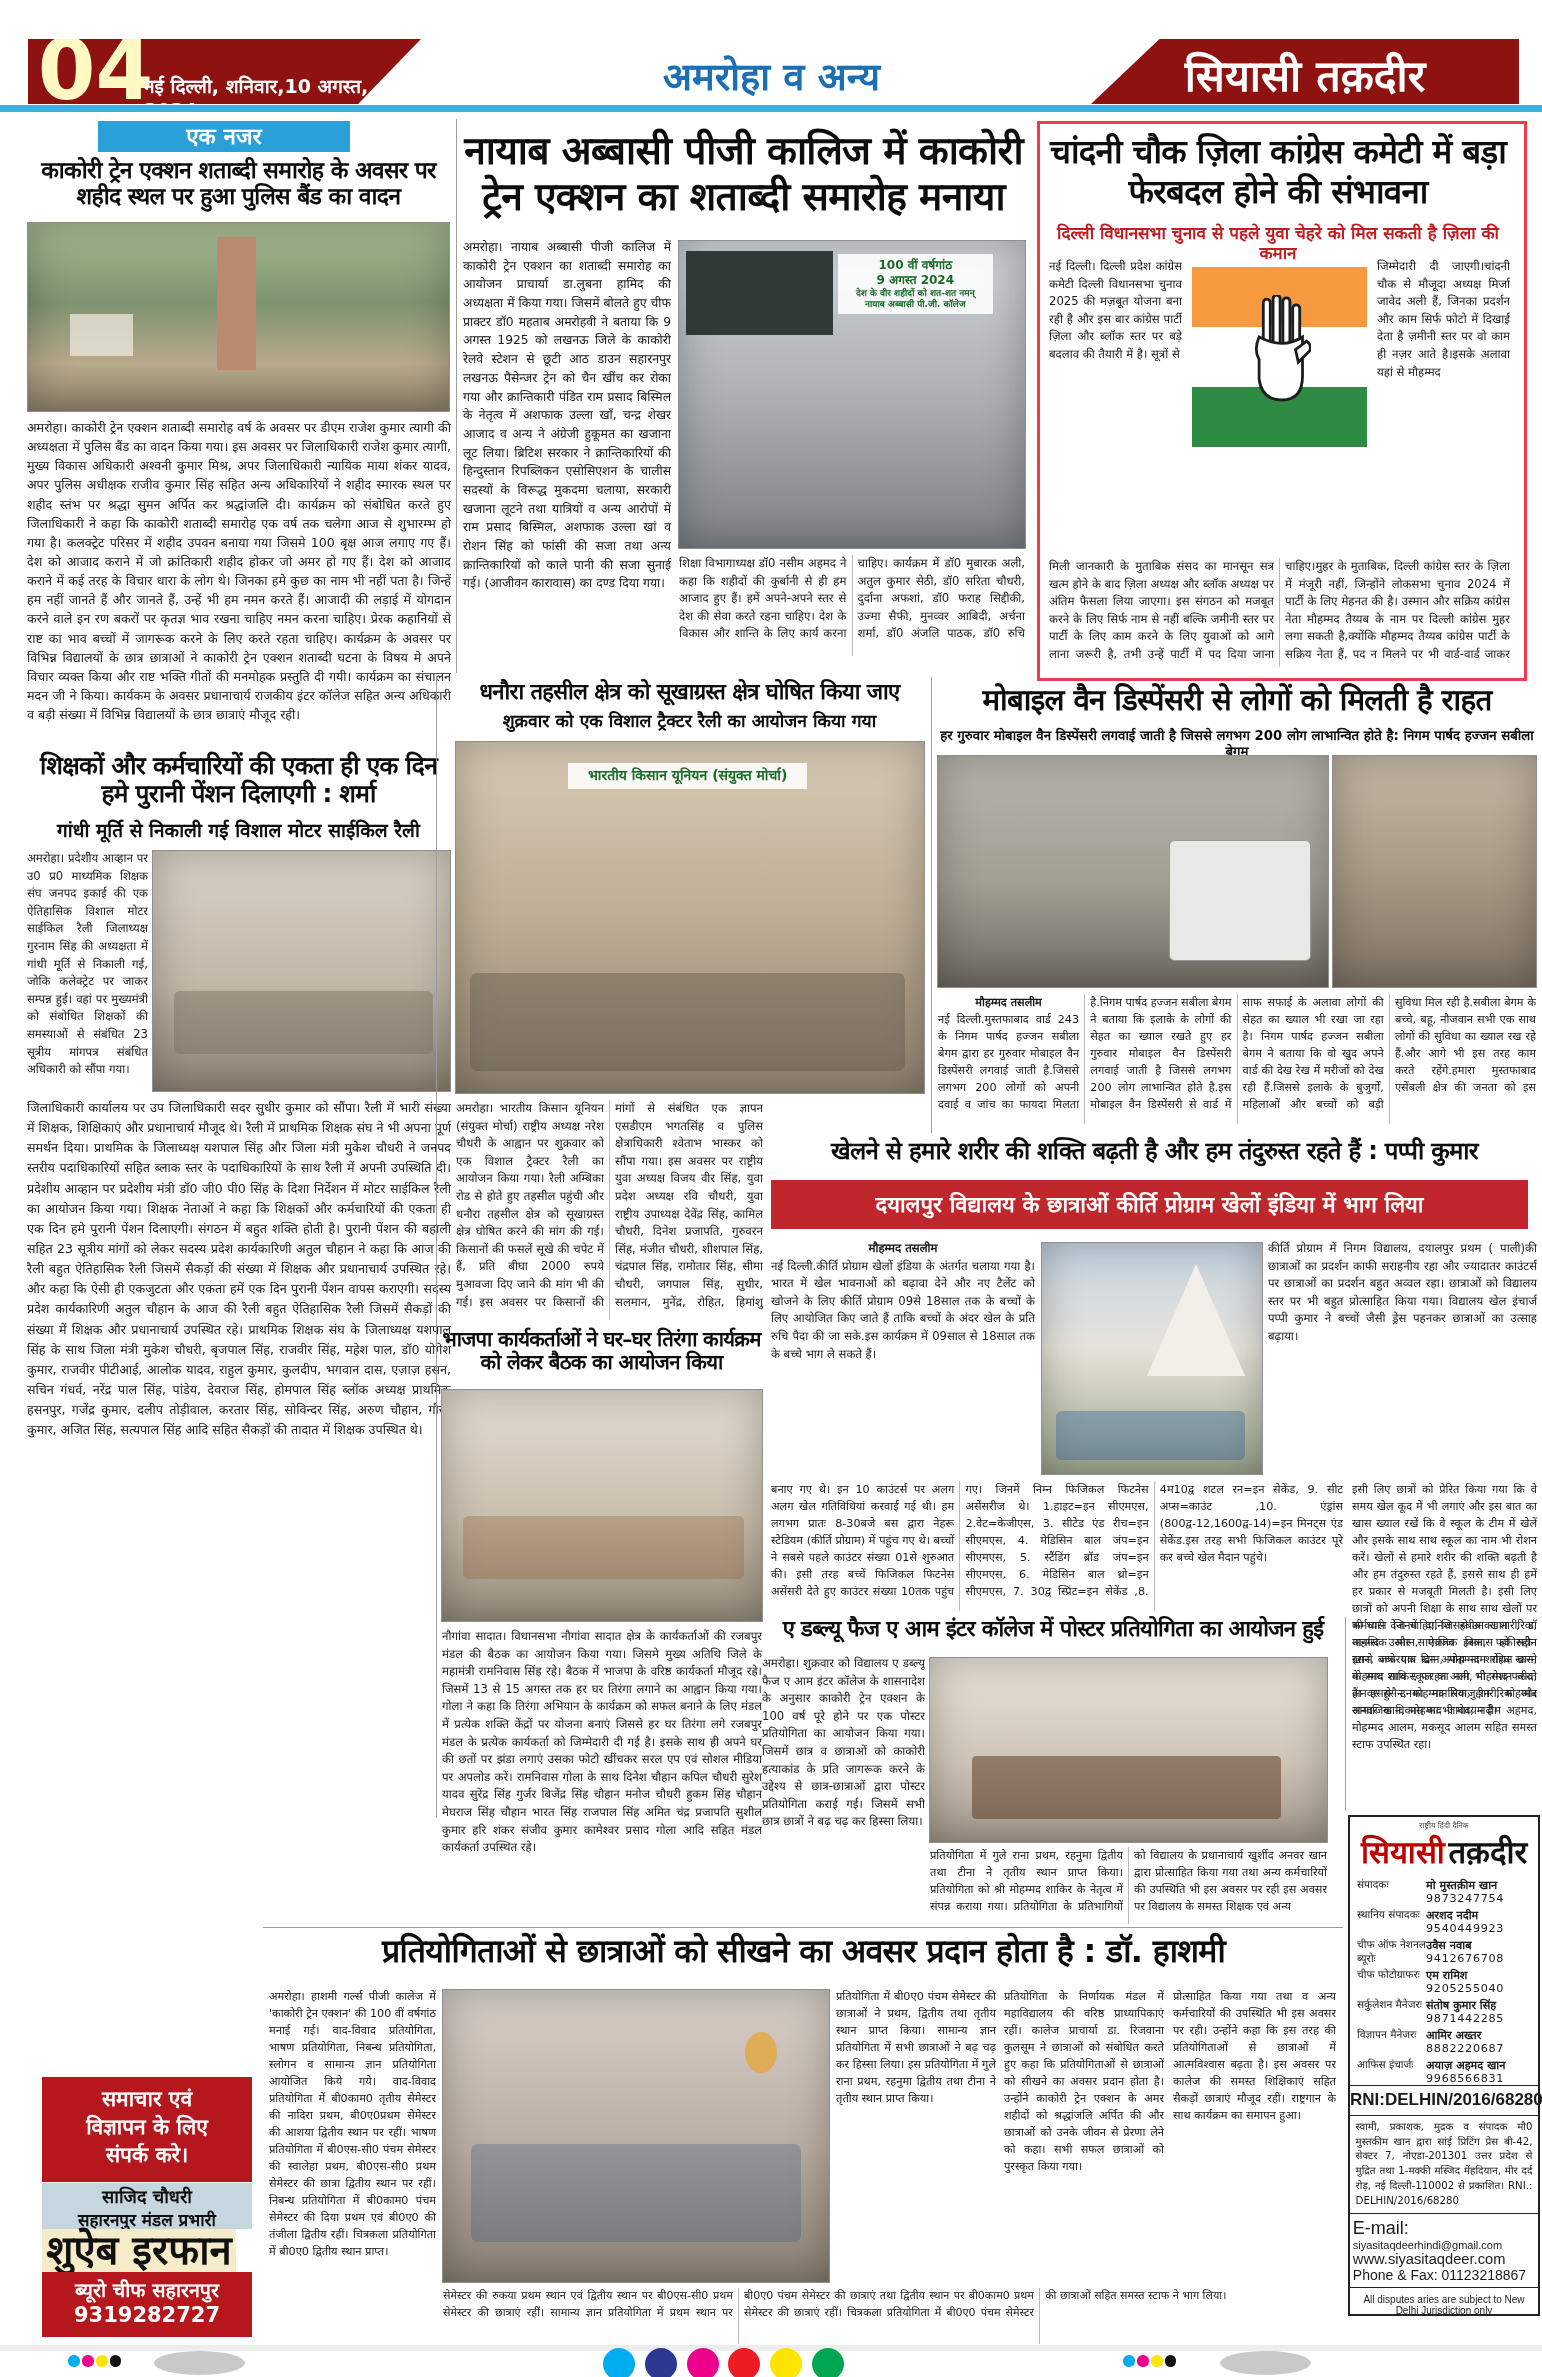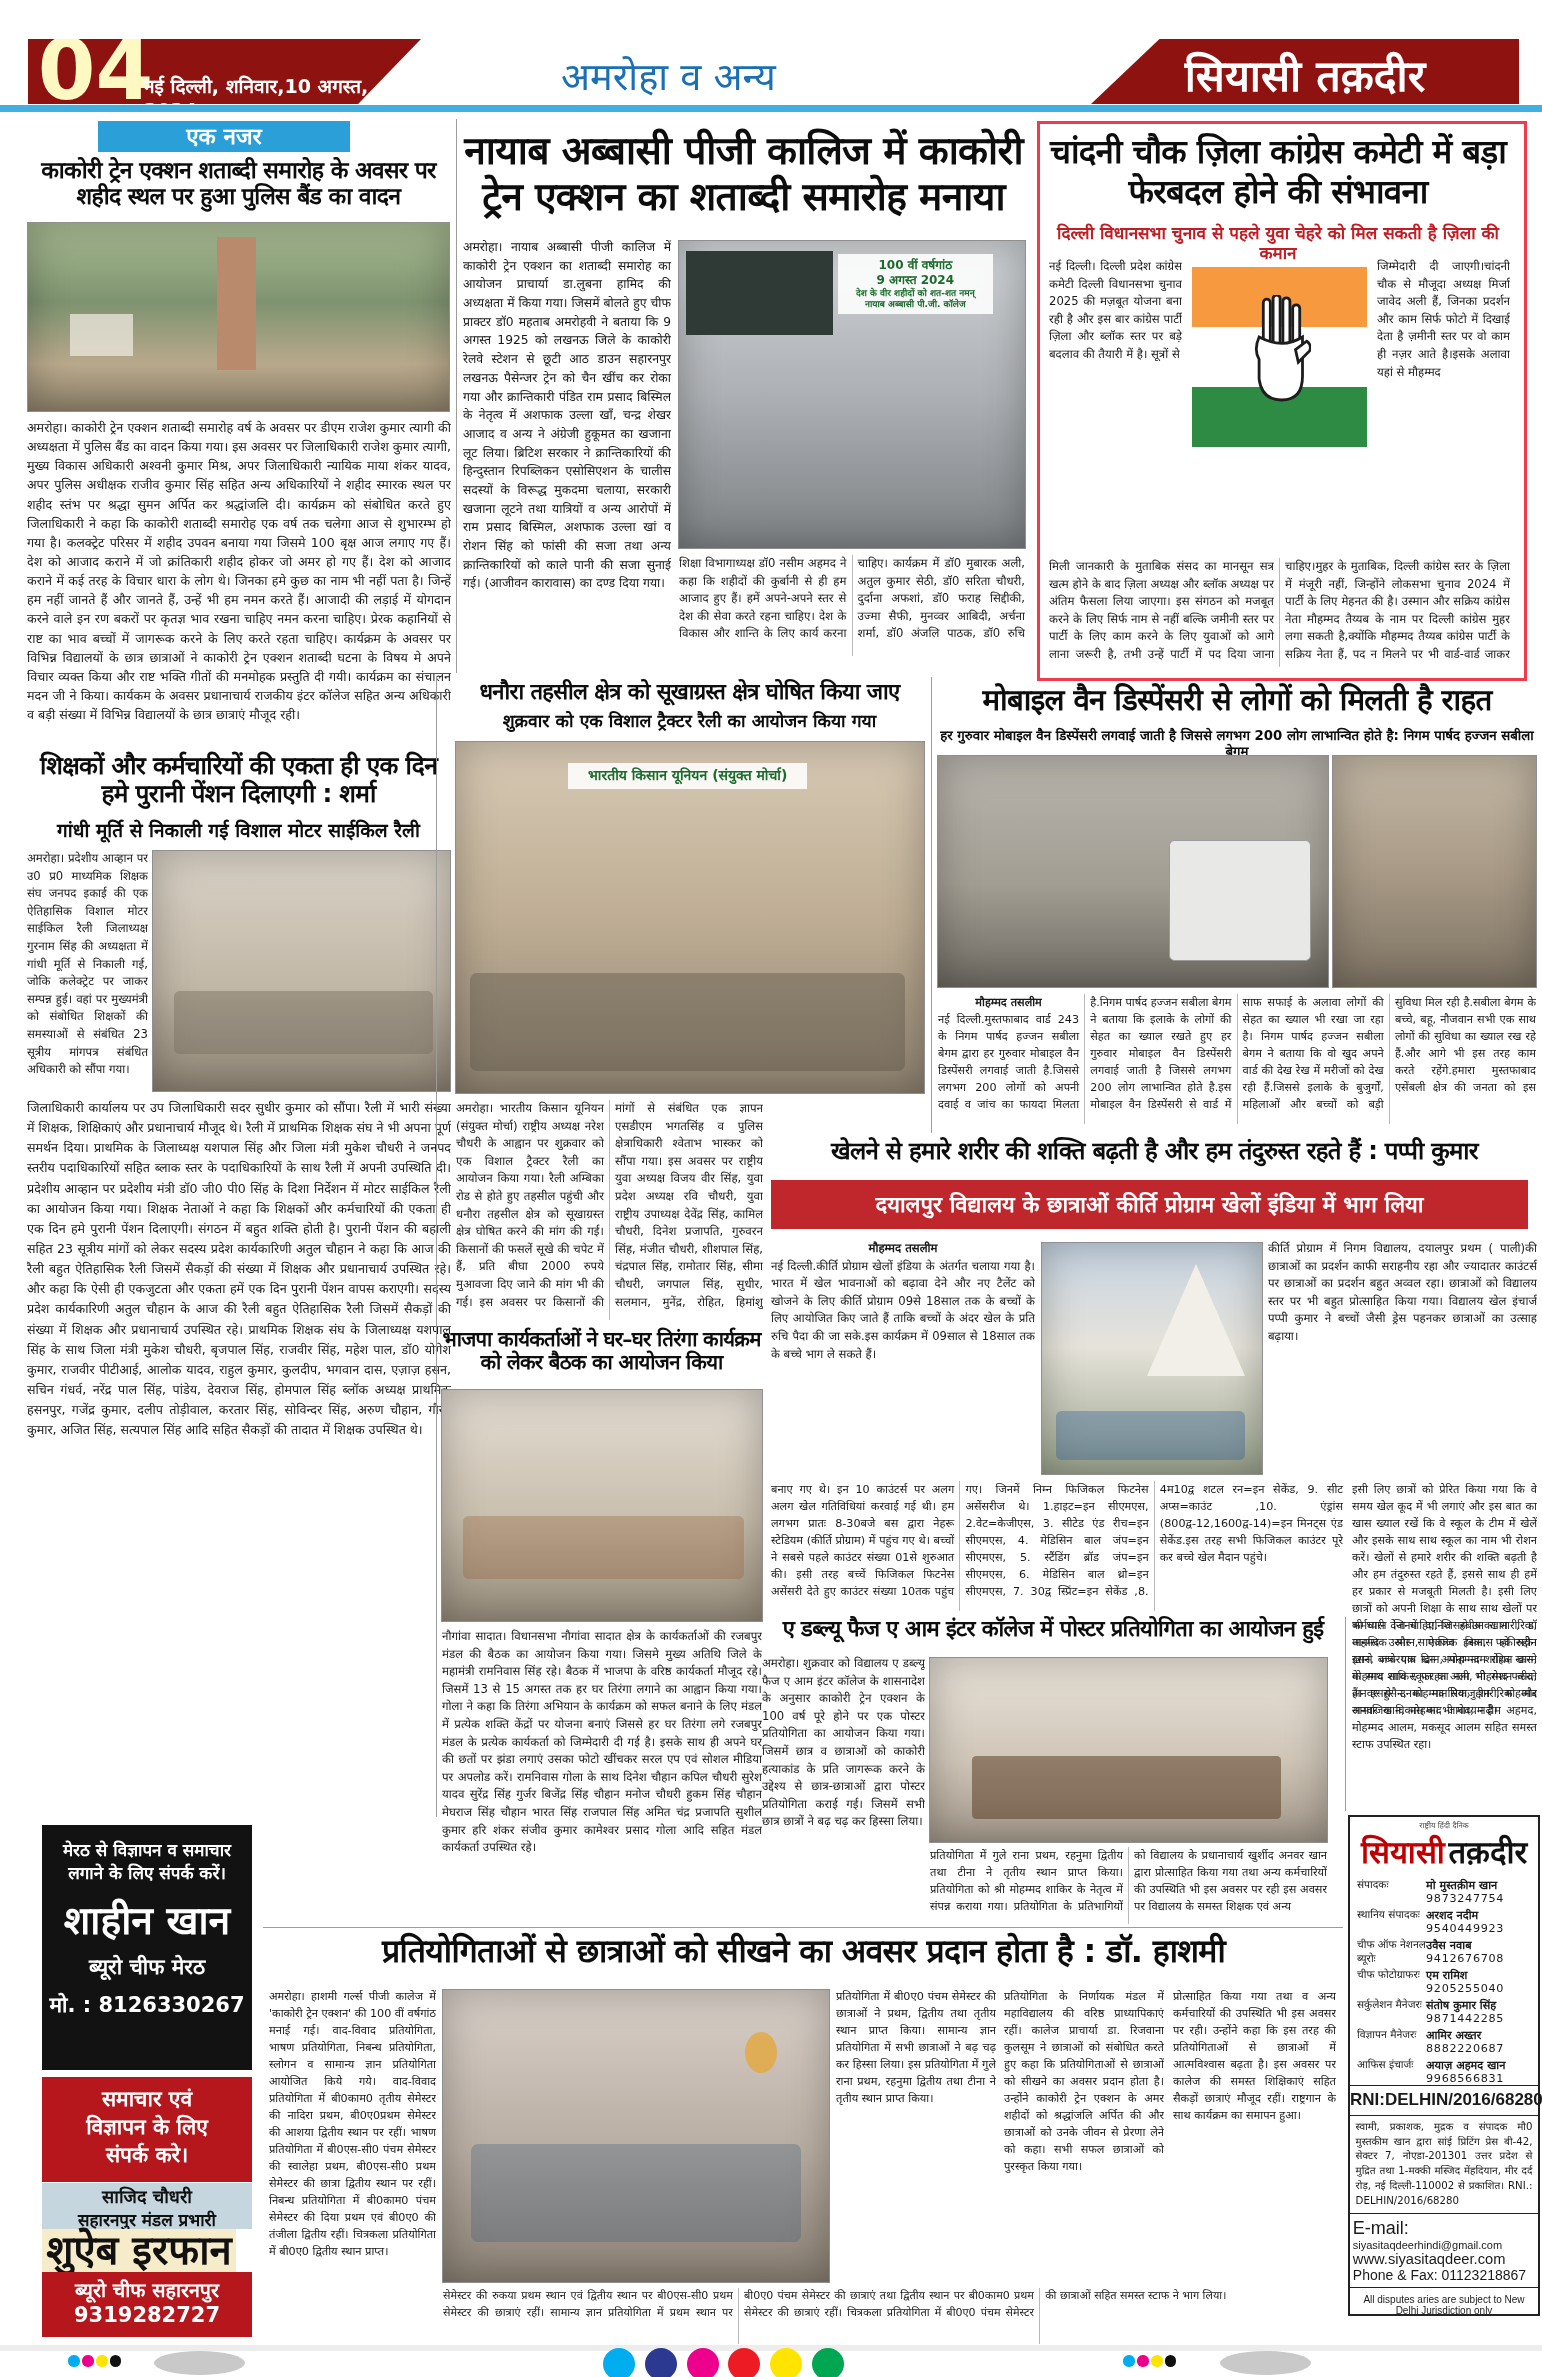--- a/index.html
+++ b/index.html
@@ -5,21 +5,21 @@
   html,body{margin:0;padding:0;background:#e9e9e9;}
   .page{position:relative;width:1543px;height:2377px;background:#ffffff;margin:0 auto;
         font-family:"DejaVu Sans",sans-serif;color:#1a1a1a;overflow:hidden;}
   .abs{position:absolute;}
   
   .hdr-shape{background:#8e1310;}
   .sk-left{clip-path:polygon(0 0,100% 0,84% 100%,0 100%);}
   .sk-right{clip-path:polygon(16% 0,100% 0,100% 100%,0 100%);}
   .pgnum{font-size:83px;font-weight:bold;color:#fef9c3;line-height:1;}
   .pgdate{font-size:19px;color:#fff;font-weight:bold;}
-  .section-title{font-size:38px;font-weight:normal;color:#1a6fb5;text-align:left;}
+  .section-title{font-size:38px;font-weight:bold;color:#1a6fb5;text-align:center;}
   .paper-title{font-size:43px;font-weight:bold;color:#fff;text-align:center;}
   .cyanbar{background:#3fb0e0;}
   
   .hl{font-weight:bold;color:#0d0d0d;text-align:center;line-height:1.14;letter-spacing:-0.7px;}
   .sub{font-weight:bold;color:#0d0d0d;text-align:center;line-height:1.2;}
   .sub-red{color:#c21d23;}
   .body{font-size:12.3px;line-height:1.52;text-align:justify;color:#181818;overflow:hidden;}
   .byline{font-weight:bold;text-align:center;display:block;}
   .c2{column-count:2;column-gap:11.2px;column-rule:0.7px solid #b9b9b9;}
   .c3{column-count:3;column-gap:11.2px;column-rule:0.7px solid #b9b9b9;}
@@ -87,27 +87,20 @@
   <div class="abs body" style="left:27px;top:418px;width:424px;height:328px;font-size:12.6px;">अमरोहा। काकोरी ट्रेन एक्शन शताब्दी समारोह वर्ष के अवसर पर डीएम राजेश कुमार त्यागी की अध्यक्षता में पुलिस बैंड का वादन किया गया। इस अवसर पर जिलाधिकारी राजेश कुमार त्यागी, मुख्य विकास अधिकारी अश्वनी कुमार मिश्र, अपर जिलाधिकारी न्यायिक माया शंकर यादव, अपर पुलिस अधीक्षक राजीव कुमार सिंह सहित अन्य अधिकारियों ने शहीद स्मारक स्थल पर शहीद स्तंभ पर श्रद्धा सुमन अर्पित कर श्रद्धांजलि दी। कार्यक्रम को संबोधित करते हुए जिलाधिकारी ने कहा कि काकोरी शताब्दी समारोह एक वर्ष तक चलेगा आज से शुभारम्भ हो गया है। कलक्ट्रेट परिसर में शहीद उपवन बनाया गया जिसमे 100 बृक्ष आज लगाए गए हैं। देश को आजाद कराने में जो क्रांतिकारी शहीद होकर जो अमर हो गए हैं। देश को आजाद कराने में कई तरह के विचार धारा के लोग थे। जिनका हमे कुछ का नाम भी नहीं पता है। जिन्हें हम नहीं जानते हैं और जानते हैं, उन्हें भी हम नमन करते हैं। आजादी की लड़ाई में योगदान करने वाले इन रण बकरों पर कृतज्ञ भाव रखना चाहिए नमन करना चाहिए। प्रेरक कहानियों से राष्ट का भाव बच्चों में जागरूक करने के लिए करते रहता चाहिए। कार्यक्रम के अवसर पर विभिन्न विद्यालयों के छात्र छात्राओं ने काकोरी ट्रेन एक्शन शताब्दी घटना के विषय मे अपने विचार व्यक्त किया और राष्ट भक्ति गीतों की मनमोहक प्रस्तुति दी गयी। कार्यक्रम का संचालन मदन जी ने किया। कार्यकम के अवसर प्रधानाचार्य राजकीय इंटर कॉलेज सहित अन्य अधिकारी व बड़ी संख्या में विभिन्न विद्यालयों के छात्र छात्राएं मौजूद रही।</div>
 
   <div class="abs hl" style="left:24.5px;top:752px;width:428px;font-size:24.5px;">शिक्षकों और कर्मचारियों की एकता ही एक दिन हमे पुरानी पेंशन दिलाएगी : शर्मा</div>
   <div class="abs sub" style="left:24.5px;top:819px;width:428px;font-size:19px;">गांधी मूर्ति से निकाली गई विशाल मोटर साईकिल रैली</div>
   <div class="abs body" style="left:27px;top:850px;width:121px;height:241px;font-size:11.6px;">अमरोहा। प्रदेशीय आव्हान पर उ0 प्र0 माध्यमिक शिक्षक संघ जनपद इकाई की एक ऐतिहासिक विशाल मोटर साईकिल रैली जिलाध्यक्ष गुरनाम सिंह की अध्यक्षता में गांधी मूर्ति से निकाली गई, जोकि कलेक्ट्रेट पर जाकर सम्पन्न हुई। वहां पर मुख्यमंत्री को संबोधित शिक्षकों की समस्याओं से संबंधित 23 सूत्रीय मांगपत्र संबंधित अधिकारी को सौंपा गया।</div>
   <div class="abs ph ph2" style="left:153px;top:851px;width:297px;height:240px;">
     <div class="abs" style="left:21px;top:140px;width:259px;height:63px;background:rgba(120,110,95,.45);border-radius:5.6px;"></div>
   </div>
   <div class="abs body" style="left:27px;top:1098px;width:424px;height:718px;font-size:12.6px;line-height:1.6;">जिलाधिकारी कार्यालय पर उप जिलाधिकारी सदर सुधीर कुमार को सौंपा। रैली में भारी संख्या में शिक्षक, शिक्षिकाएं और प्रधानाचार्य मौजूद थे। रैली में प्राथमिक शिक्षक संघ ने भी अपना पूर्ण समर्थन दिया। प्राथमिक के जिलाध्यक्ष यशपाल सिंह और जिला मंत्री मुकेश चौधरी ने जनपद स्तरीय पदाधिकारियों सहित ब्लाक स्तर के पदाधिकारियों के साथ रैली में अपनी उपस्थिति दी। प्रदेशीय आव्हान पर प्रदेशीय मंत्री डॉ0 जी0 पी0 सिंह के दिशा निर्देशन में मोटर साईकिल रैली का आयोजन किया गया। शिक्षक नेताओं ने कहा कि शिक्षकों और कर्मचारियों की एकता ही एक दिन हमे पुरानी पेंशन दिलाएगी। संगठन में बहुत शक्ति होती है। पुरानी पेंशन की बहाली सहित 23 सूत्रीय मांगों को लेकर सदस्य प्रदेश कार्यकारिणी अतुल चौहान ने कहा कि आज की रैली बहुत ऐतिहासिक रैली जिसमें सैकड़ों की संख्या में शिक्षक और प्रधानाचार्य उपस्थित रहे। और कहा कि ऐसी ही एकजुटता और एकता हमें एक दिन पुरानी पेंशन वापस कराएगी। सदस्य प्रदेश कार्यकारिणी अतुल चौहान के आज की रैली बहुत ऐतिहासिक रैली जिसमें सैकड़ों की संख्या में शिक्षक और प्रधानाचार्य उपस्थित रहे। प्राथमिक शिक्षक संघ के जिलाध्यक्ष यशपाल सिंह के साथ जिला मंत्री मुकेश चौधरी, बृजपाल सिंह, राजवीर सिंह, महेश पाल, डॉ0 योगेश कुमार, राजवीर पीटीआई, आलोक यादव, राहुल कुमार, कुलदीप, भगवान दास, एज़ाज़ हसन, सचिन गंधर्व, नरेंद्र पाल सिंह, पांडेय, देवराज सिंह, होमपाल सिंह ब्लॉक अध्यक्ष प्राथमिक हसनपुर, गजेंद्र कुमार, दलीप तोड़ीवाल, करतार सिंह, सोविन्दर सिंह, अरुण चौहान, गौरव कुमार, अजित सिंह, सत्यपाल सिंह आदि सहित सैकड़ों की तादात में शिक्षक उपस्थित थे।</div>
 
-  <div class="abs ad-black" style="left:42px;top:1825px;width:210px;height:245px;">
-    <div style="font-size:17px;font-weight:bold;margin-top:12.6px;">मेरठ से विज्ञापन व समाचार</div>
-    <div style="font-size:17px;font-weight:bold;">लगाने के लिए संपर्क करें।</div>
-    <div style="font-size:39px;font-weight:bold;margin-top:8.4px;">शाहीन खान</div>
-    <div style="font-size:21px;font-weight:bold;margin-top:7px;">ब्यूरो चीफ मेरठ</div>
-    <div style="font-size:21px;font-weight:bold;margin-top:9.8px;">मो. : 8126330267</div>
-  </div>
   <div class="abs ad-red" style="left:42px;top:2077px;width:210px;height:105px;">
     <div style="font-size:21px;font-weight:bold;margin-top:7px;">समाचार एवं</div>
     <div style="font-size:21px;font-weight:bold;">विज्ञापन के लिए</div>
     <div style="font-size:21px;font-weight:bold;">संपर्क करे।</div>
   </div>
   <div class="abs band-blue" style="left:42px;top:2183px;width:210px;height:46px;">
     <div style="font-size:18px;padding-top:1.4px;">साजिद चौधरी</div>
     <div style="font-size:17px;">सहारनपुर मंडल प्रभारी</div>
   </div>
   <div class="abs band-cream" style="left:42px;top:2229px;width:194px;height:43px;font-size:40px;line-height:43px;">शुऐब इरफान</div>

